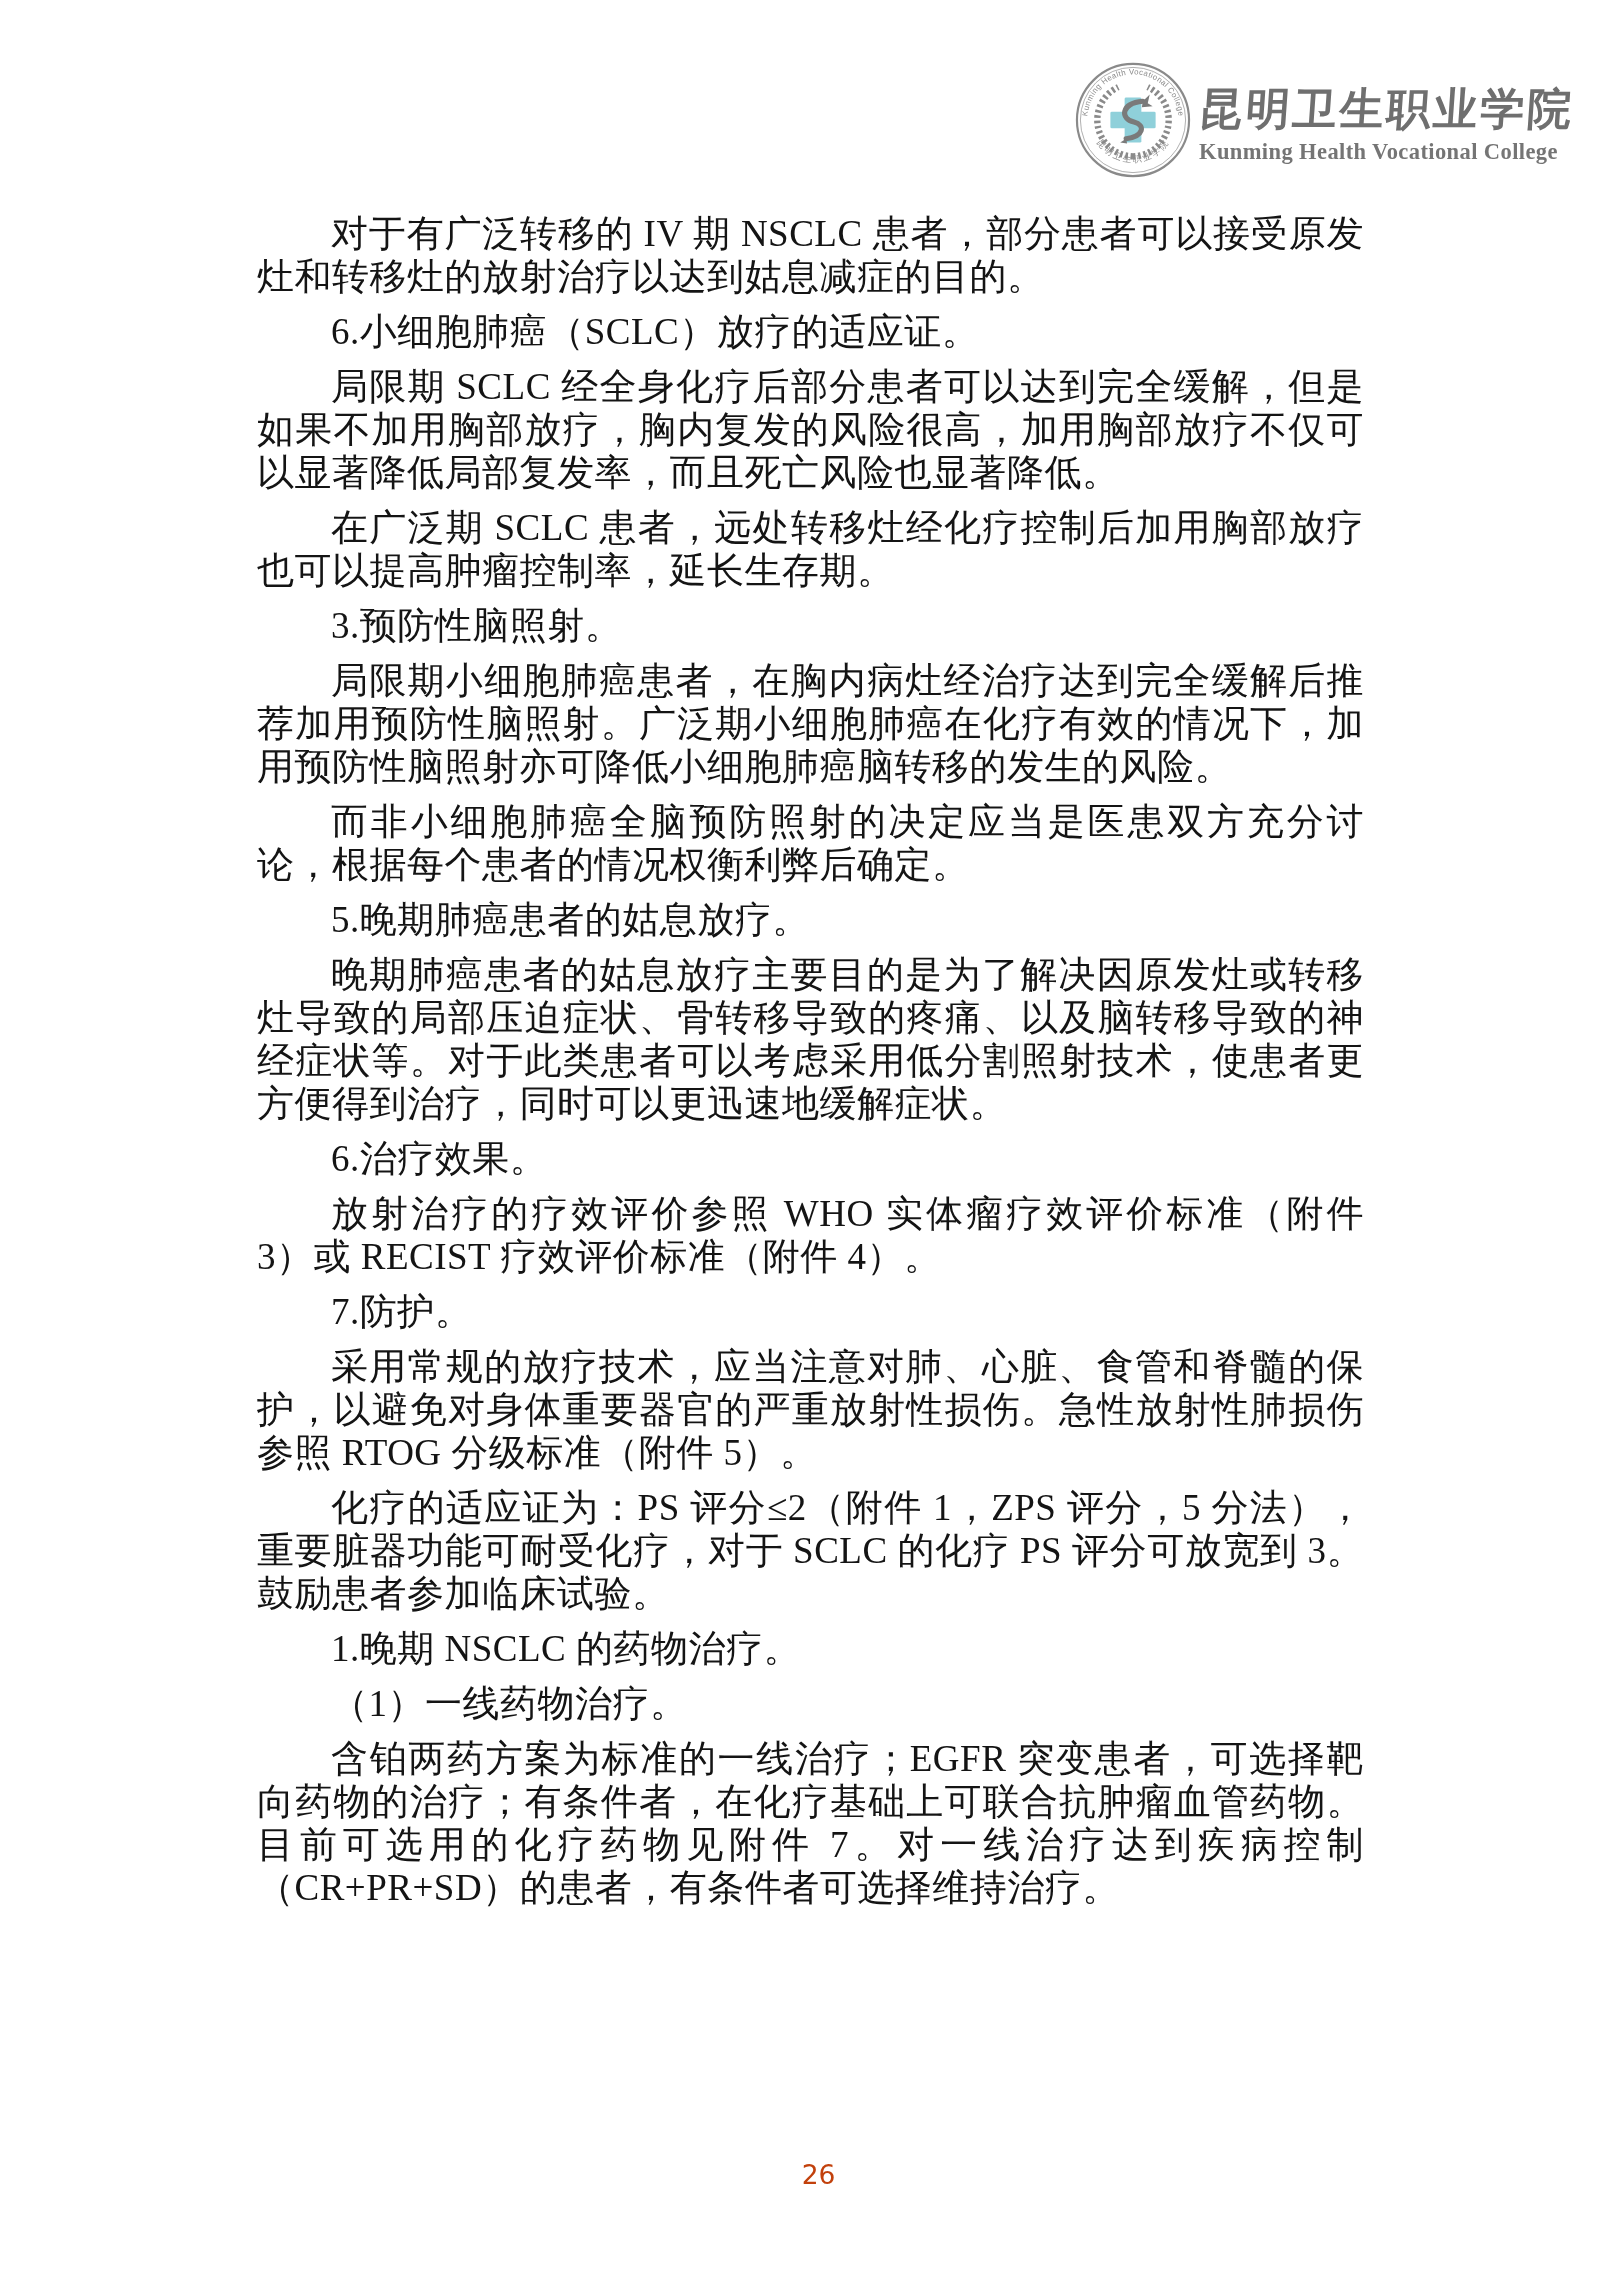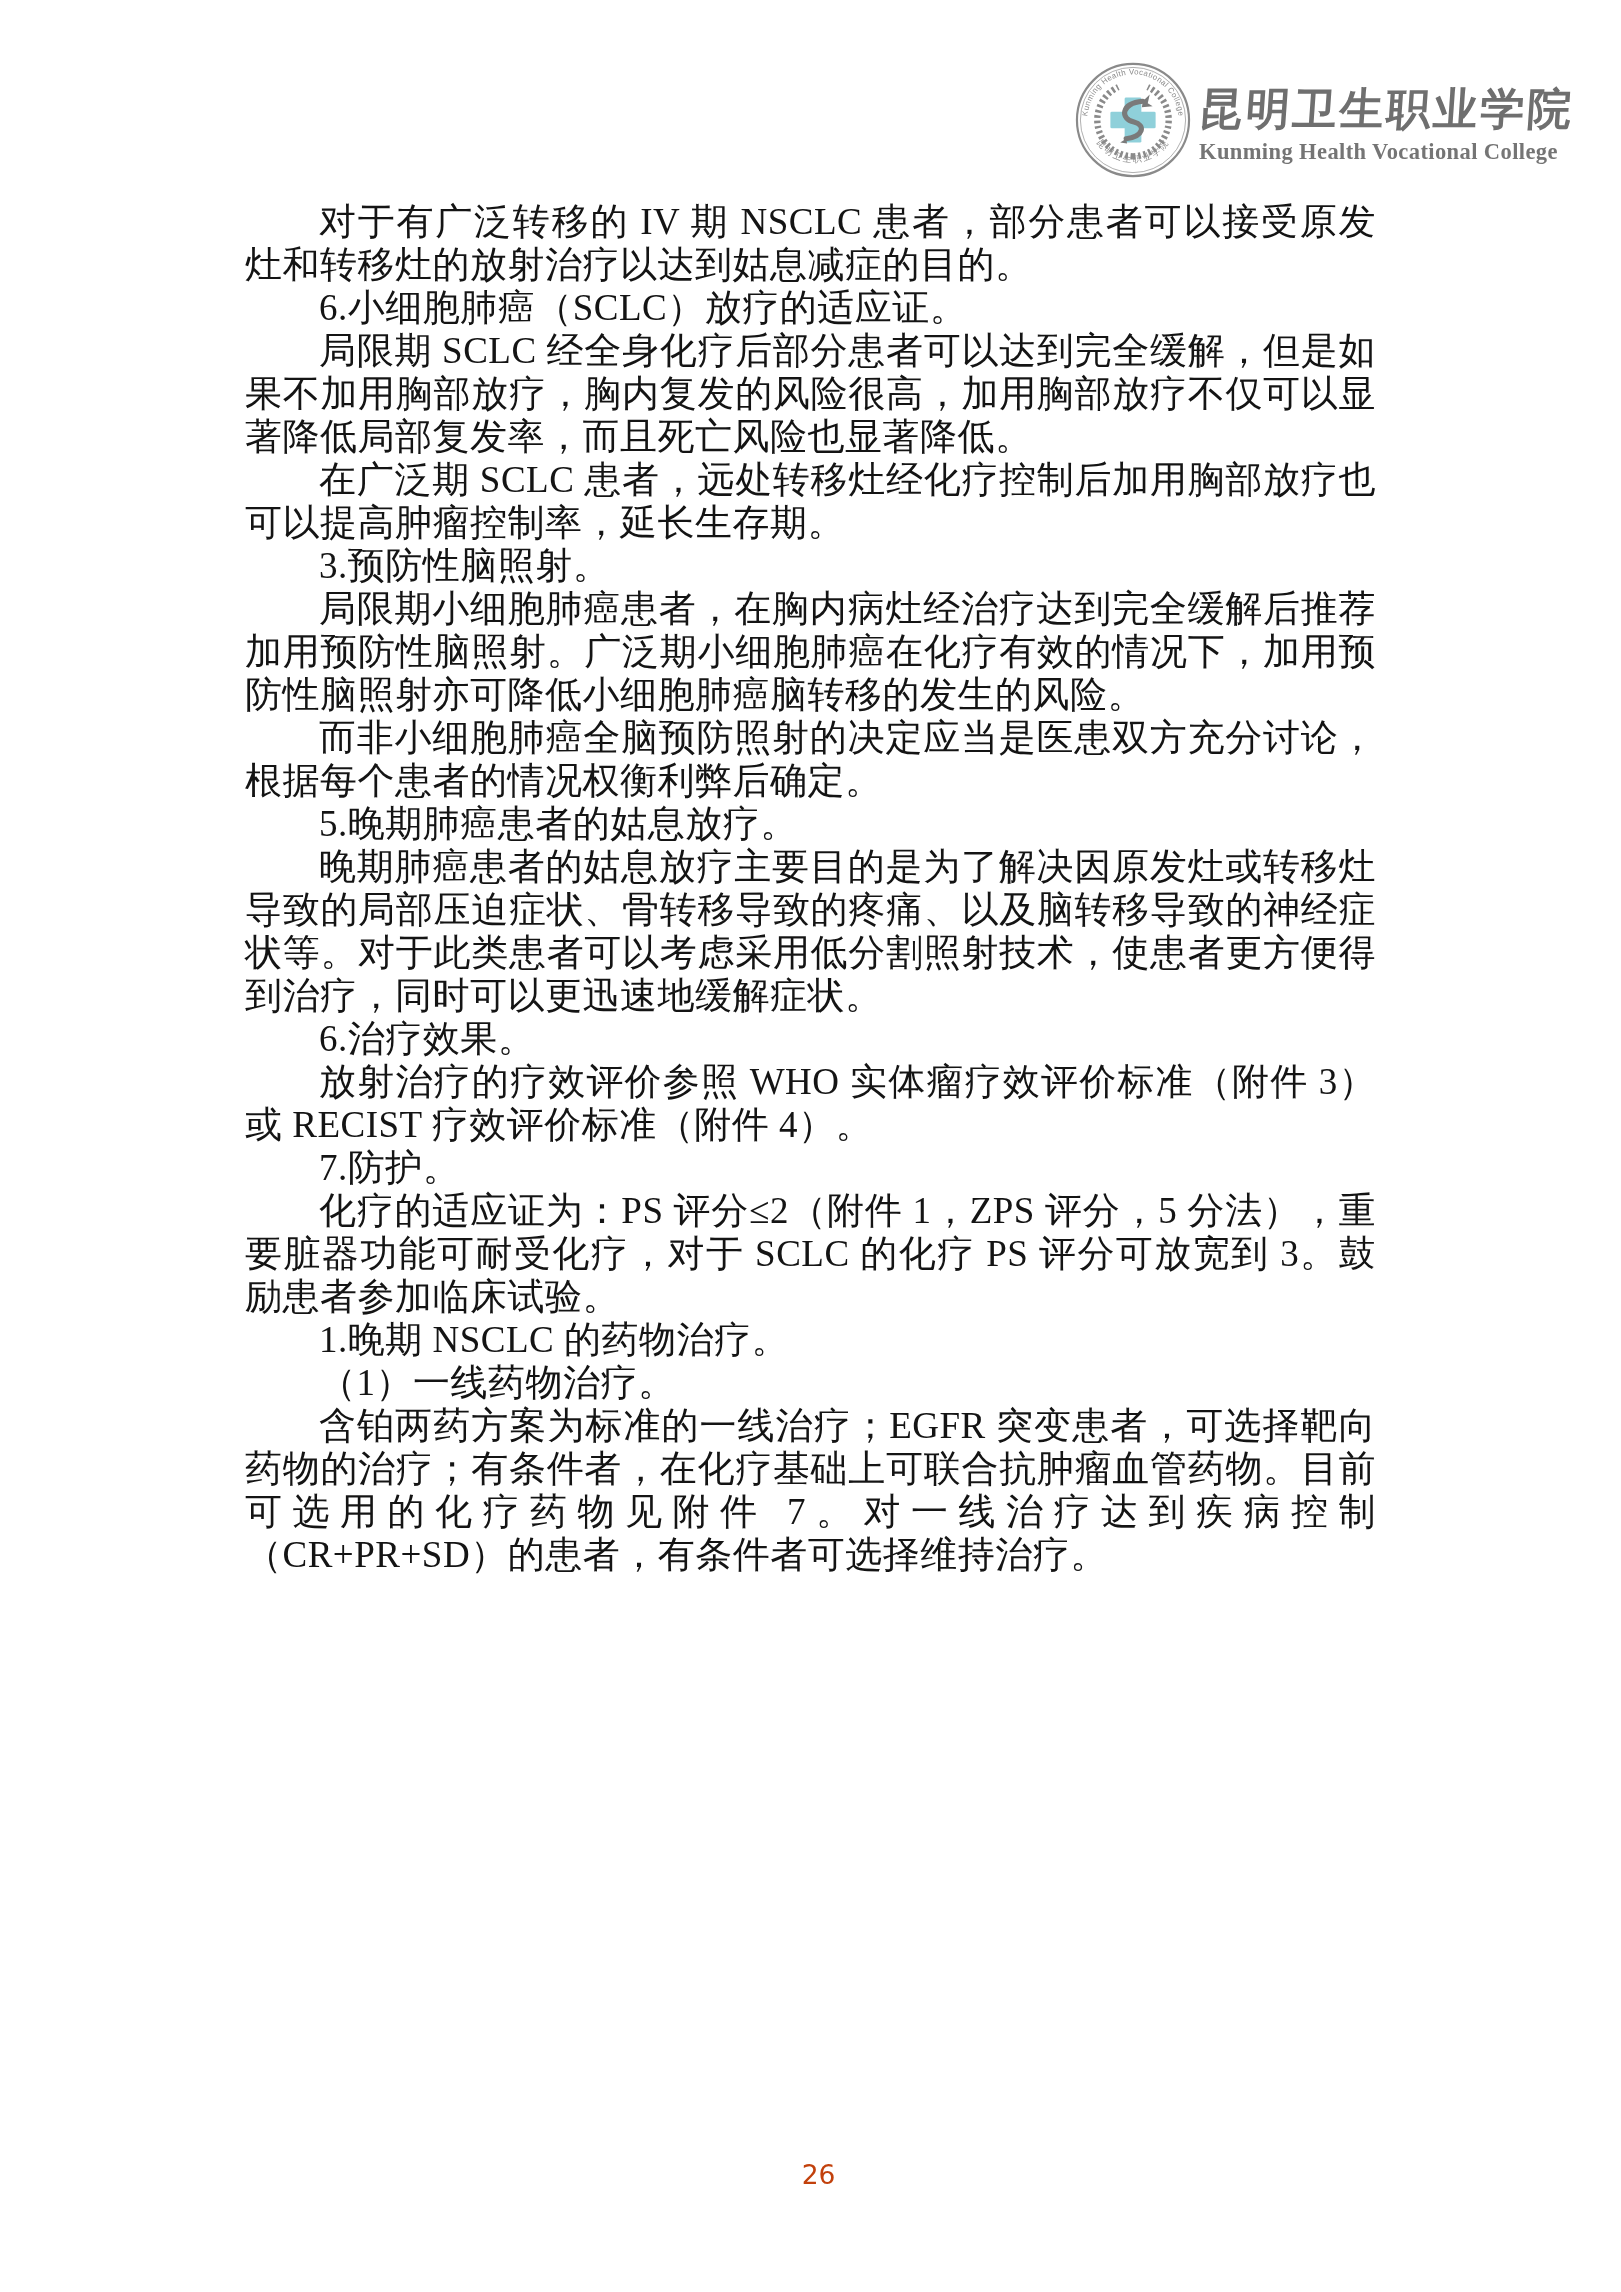--- a/index.html
+++ b/index.html
@@ -60,21 +60,21 @@
     top: 200px;
     width: 1131px;
     font-size: 37px;
     line-height: 43px;
     letter-spacing: 0.5px;
     text-align: justify;
     text-justify: inter-character;
     color: #141414;
   }
   .doc-body p {
-    margin: 0;
+    margin: 12px;
     padding: 0;
     text-indent: 2em;
     word-break: break-word;
   }
 
   
   .page-number {
     position: absolute;
     left: 8px;
     top: 2159px;
@@ -133,20 +133,21 @@
   <p>局限期 SCLC 经全身化疗后部分患者可以达到完全缓解，但是如果不加用胸部放疗，胸内复发的风险很高，加用胸部放疗不仅可以显著降低局部复发率，而且死亡风险也显著降低。</p>
   <p>在广泛期 SCLC 患者，远处转移灶经化疗控制后加用胸部放疗也可以提高肿瘤控制率，延长生存期。</p>
   <p>3.预防性脑照射。</p>
   <p>局限期小细胞肺癌患者，在胸内病灶经治疗达到完全缓解后推荐加用预防性脑照射。广泛期小细胞肺癌在化疗有效的情况下，加用预防性脑照射亦可降低小细胞肺癌脑转移的发生的风险。</p>
   <p>而非小细胞肺癌全脑预防照射的决定应当是医患双方充分讨论，根据每个患者的情况权衡利弊后确定。</p>
   <p>5.晚期肺癌患者的姑息放疗。</p>
   <p>晚期肺癌患者的姑息放疗主要目的是为了解决因原发灶或转移灶导致的局部压迫症状、骨转移导致的疼痛、以及脑转移导致的神经症状等。对于此类患者可以考虑采用低分割照射技术，使患者更方便得到治疗，同时可以更迅速地缓解症状。</p>
   <p>6.治疗效果。</p>
   <p>放射治疗的疗效评价参照 WHO 实体瘤疗效评价标准（附件 3）或 RECIST 疗效评价标准（附件 4）。</p>
   <p>7.防护。</p>
+  <p>采用常规的放疗技术，应当注意对肺、心脏、食管和脊髓的保护，以避免对身体重要器官的严重放射性损伤。急性放射性肺损伤参照 RTOG 分级标准（附件 5）。</p>
   <p>化疗的适应证为：PS 评分≤2（附件 1，ZPS 评分，5 分法），重要脏器功能可耐受化疗，对于 SCLC 的化疗 PS 评分可放宽到 3。鼓励患者参加临床试验。</p>
   <p>1.晚期 NSCLC 的药物治疗。</p>
   <p>（1）一线药物治疗。</p>
   <p>含铂两药方案为标准的一线治疗；EGFR 突变患者，可选择靶向药物的治疗；有条件者，在化疗基础上可联合抗肿瘤血管药物。目前可选用的化疗药物见附件 7。对一线治疗达到疾病控制（CR+PR+SD）的患者，有条件者可选择维持治疗。</p>
 </div>
 
 <div class="page-number">26</div>
 
 
 </body></html>

